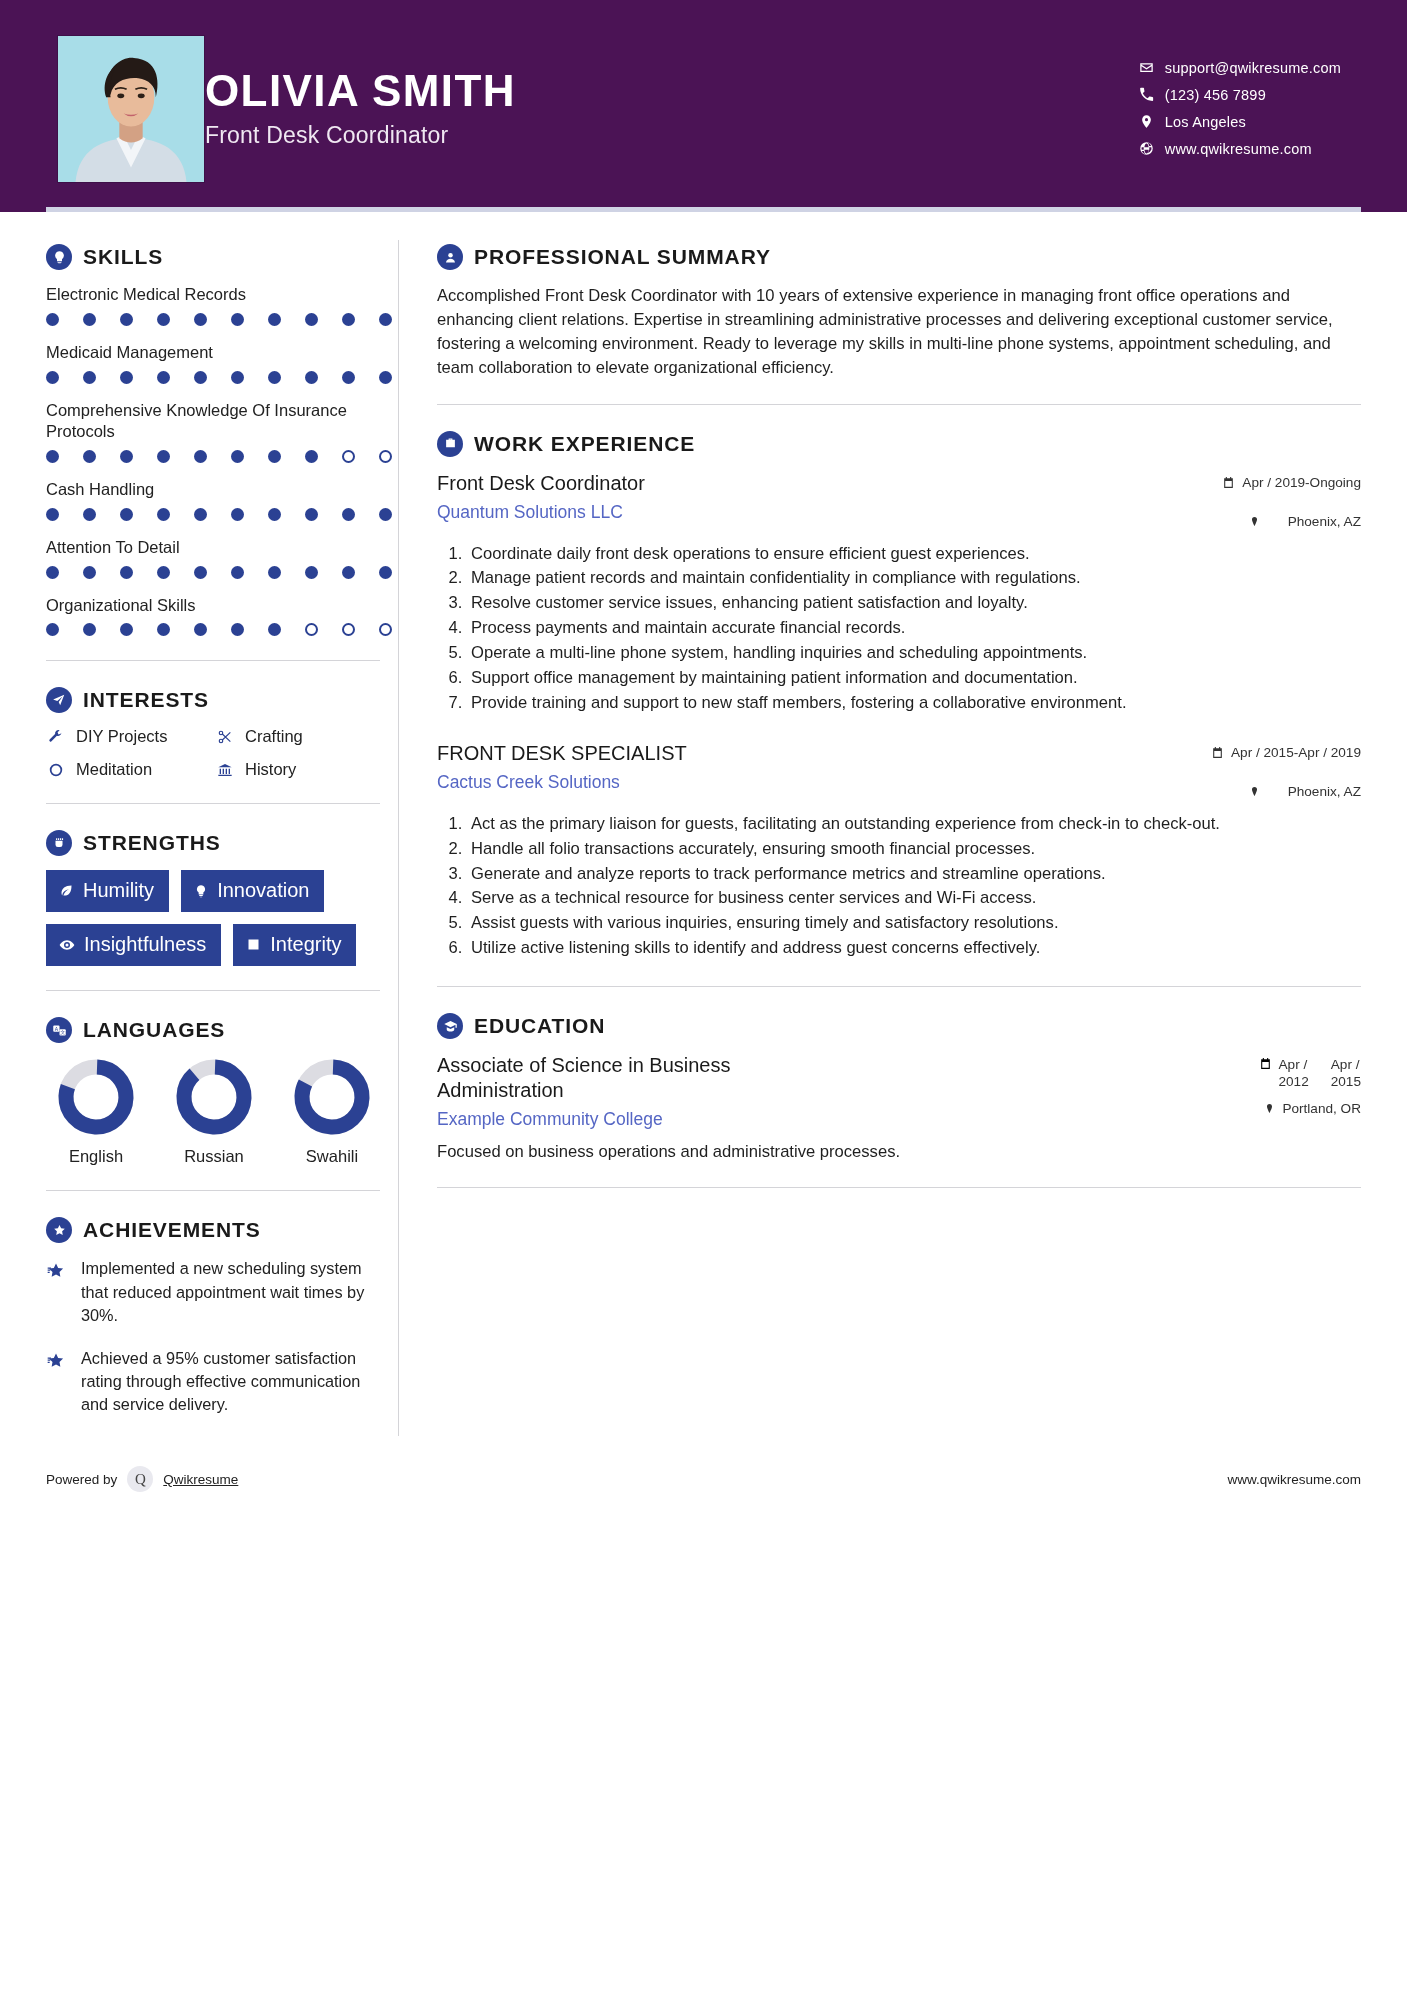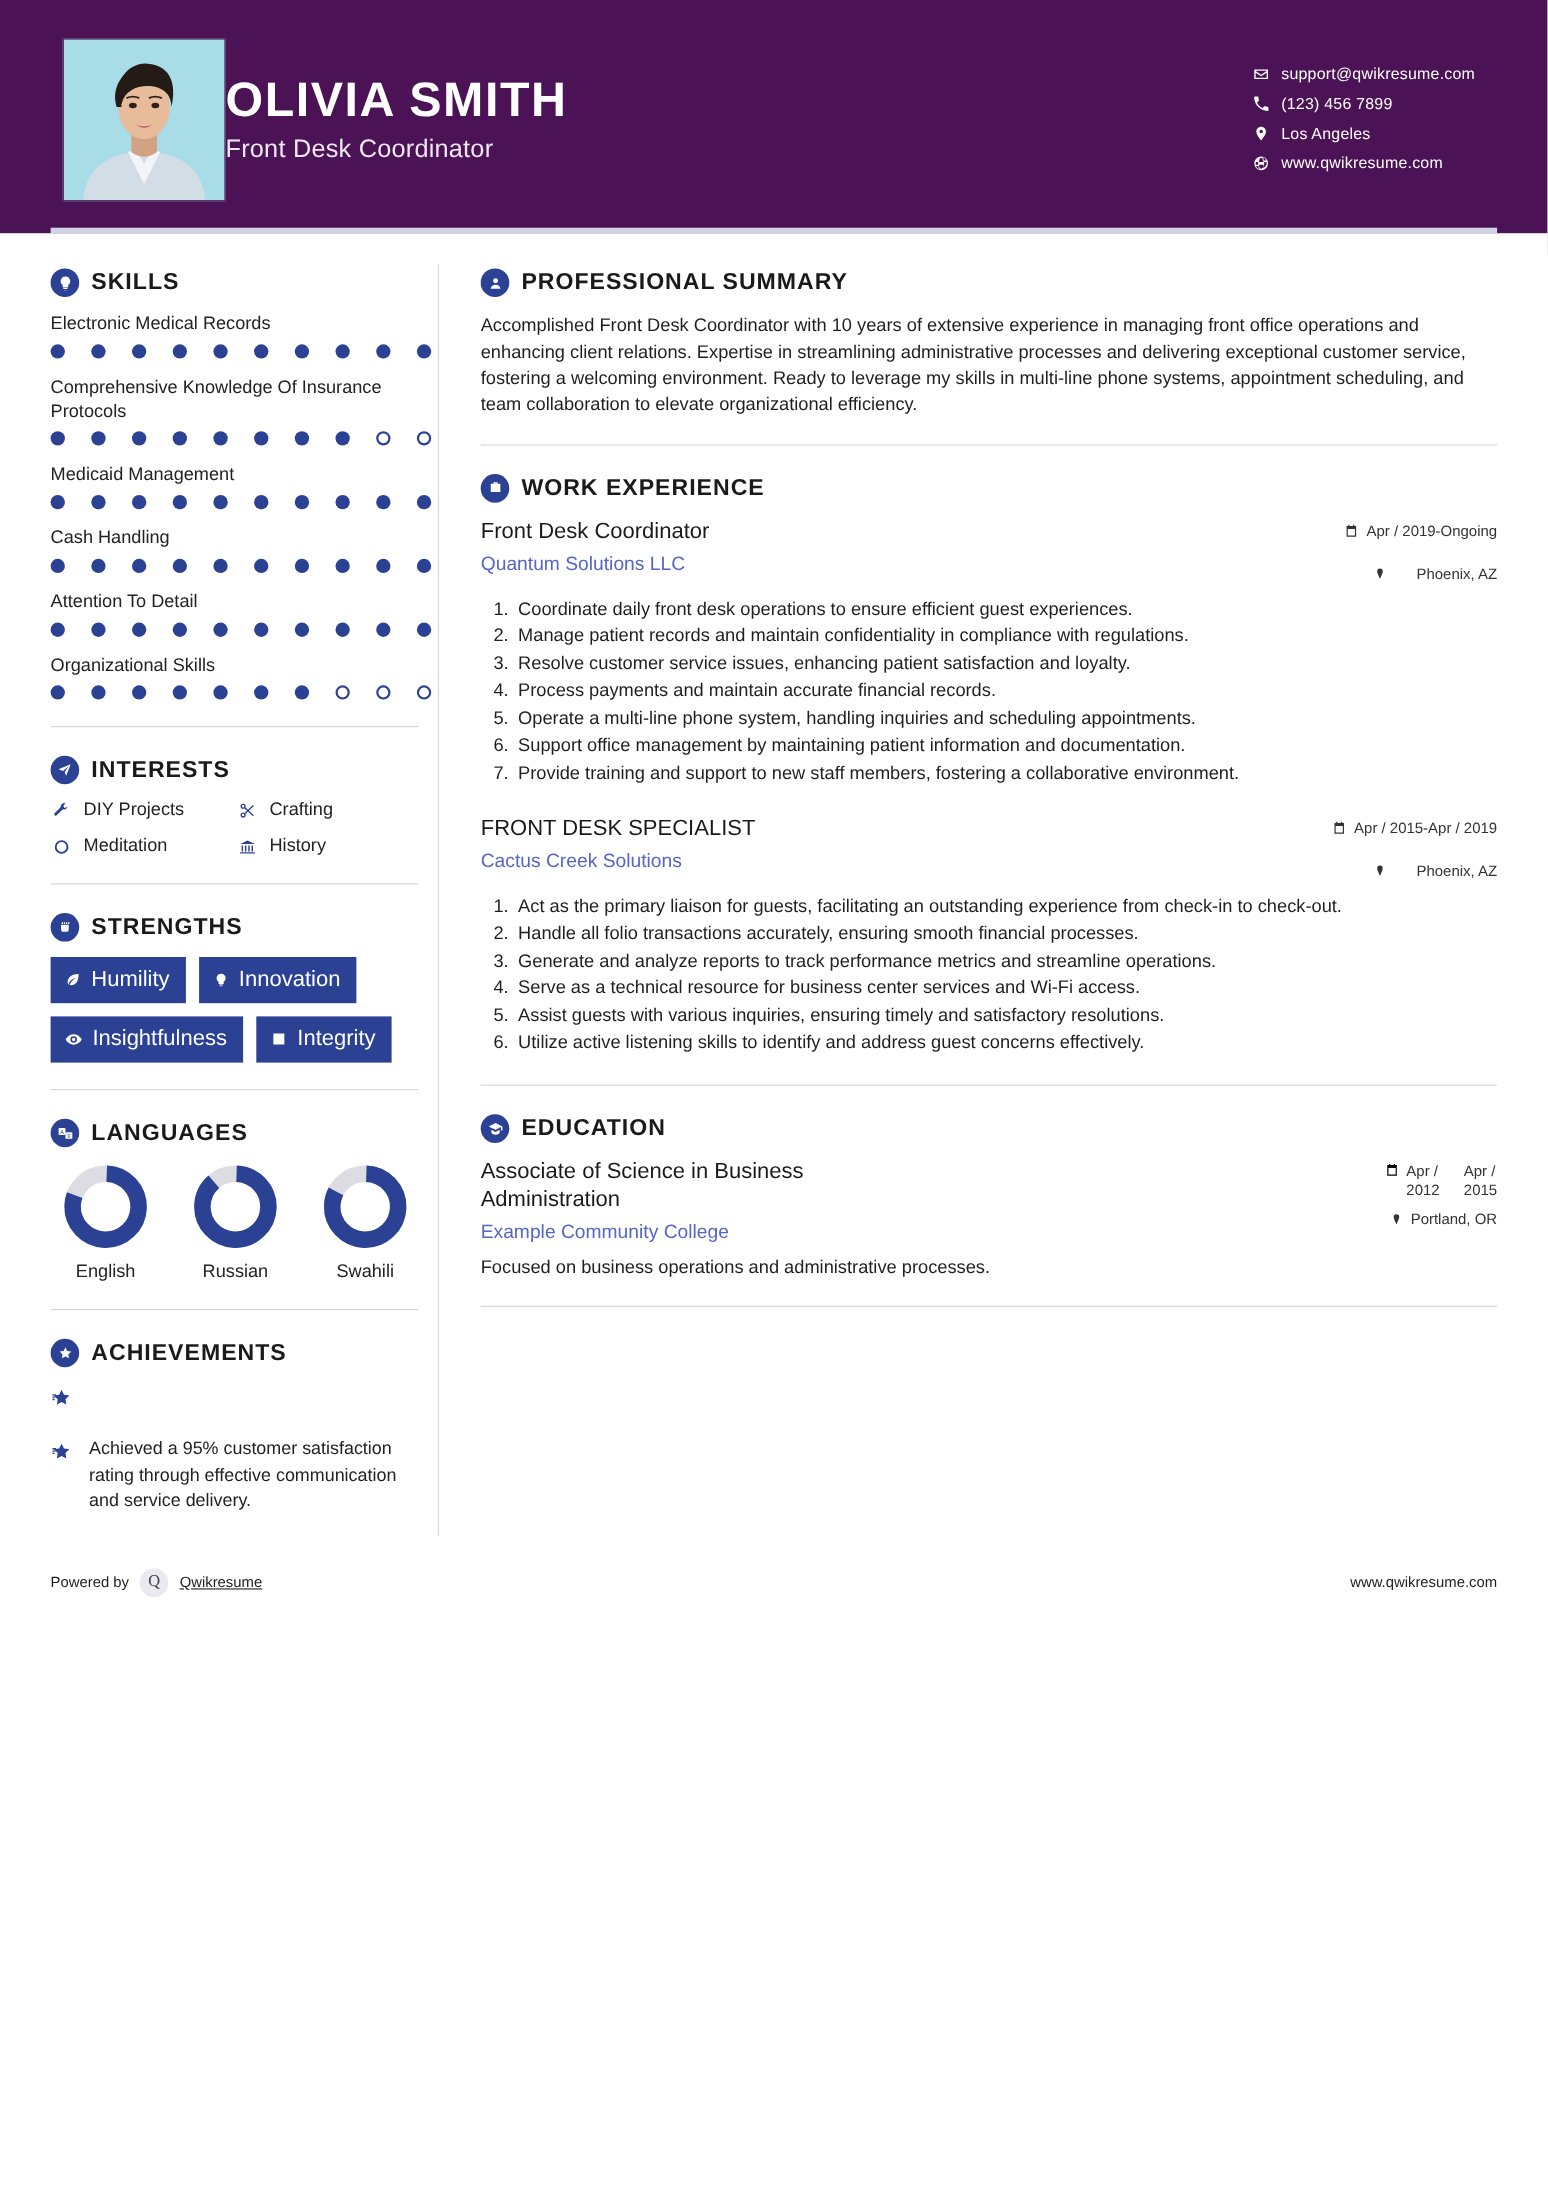--- a/index.html
+++ b/index.html
@@ -435,47 +435,47 @@
                 <span class="dot on"></span>
                 <span class="dot on"></span>
                 <span class="dot on"></span>
                 <span class="dot on"></span>
                 <span class="dot on"></span>
                 <span class="dot on"></span>
                 <span class="dot on"></span>
               </div>
             </div>
             <div>
+              <div class="skill-name">Medicaid Management</div>
+              <div class="dots">
+                <span class="dot on"></span>
+                <span class="dot on"></span>
+                <span class="dot on"></span>
+                <span class="dot on"></span>
+                <span class="dot on"></span>
+                <span class="dot on"></span>
+                <span class="dot on"></span>
+                <span class="dot on"></span>
+                <span class="dot on"></span>
+                <span class="dot on"></span>
+              </div>
+            </div>
+            <div>
               <div class="skill-name">Comprehensive Knowledge Of Insurance Protocols</div>
               <div class="dots">
                 <span class="dot on"></span>
                 <span class="dot on"></span>
                 <span class="dot on"></span>
                 <span class="dot on"></span>
                 <span class="dot on"></span>
                 <span class="dot on"></span>
                 <span class="dot on"></span>
                 <span class="dot on"></span>
                 <span class="dot off"></span>
                 <span class="dot off"></span>
-              </div>
-            </div>
-            <div>
-              <div class="skill-name">Medicaid Management</div>
-              <div class="dots">
-                <span class="dot on"></span>
-                <span class="dot on"></span>
-                <span class="dot on"></span>
-                <span class="dot on"></span>
-                <span class="dot on"></span>
-                <span class="dot on"></span>
-                <span class="dot on"></span>
-                <span class="dot on"></span>
-                <span class="dot on"></span>
-                <span class="dot on"></span>
               </div>
             </div>
             <div>
               <div class="skill-name">Cash Handling</div>
               <div class="dots">
                 <span class="dot on"></span>
                 <span class="dot on"></span>
                 <span class="dot on"></span>
                 <span class="dot on"></span>
                 <span class="dot on"></span>
@@ -664,20 +664,21 @@
               </svg>
           </span>
           <span class="sec-title">ACHIEVEMENTS</span>
         </div>
         <div id="achievements-list">
             <div class="ach">
               <span class="ai"><svg width="20" height="20" viewBox="0 0 24 24">
                   <path d="M12 3l2.6 5.3 5.9.8-4.3 4.1 1 5.8-5.2-2.7-5.2 2.7 1-5.8L3.5 9.1l5.9-.8L12 3z"></path>
                   <path d="M2 8.5h4M2 11h3.2M2 13.5h2.4" stroke="#2b4193" stroke-width="1.5"></path>
                 </svg></span>
+              <span class="ach-text">Implemented a new scheduling system that reduced appointment wait times by 30%.</span>
             </div>
             <div class="ach">
               <span class="ai"><svg width="20" height="20" viewBox="0 0 24 24">
                   <path d="M12 3l2.6 5.3 5.9.8-4.3 4.1 1 5.8-5.2-2.7-5.2 2.7 1-5.8L3.5 9.1l5.9-.8L12 3z"></path>
                   <path d="M2 8.5h4M2 11h3.2M2 13.5h2.4" stroke="#2b4193" stroke-width="1.5"></path>
                 </svg></span>
               <span class="ach-text">Achieved a 95% customer satisfaction rating through effective communication and service delivery.</span>
             </div>
           </div>
       </div>

